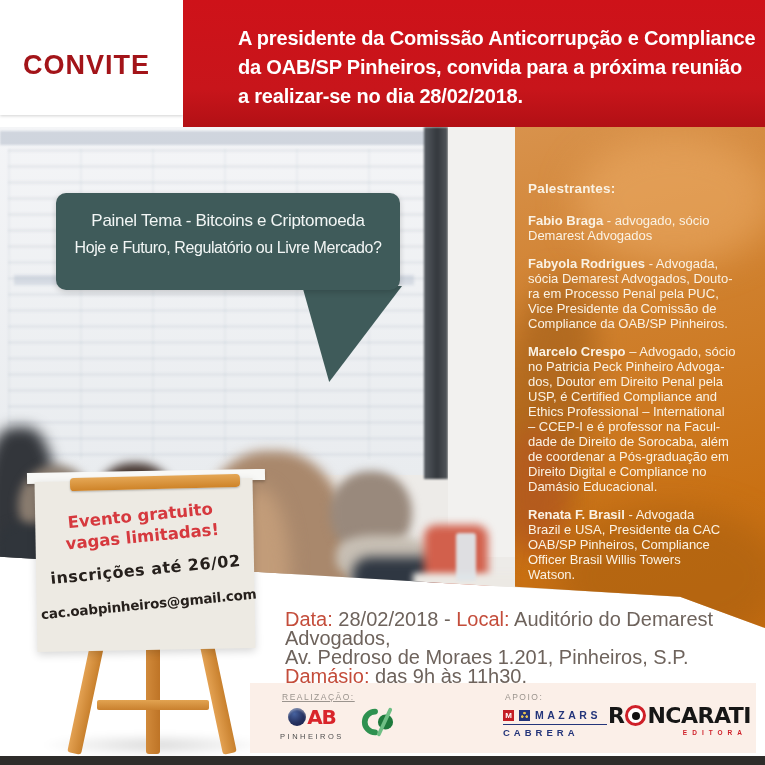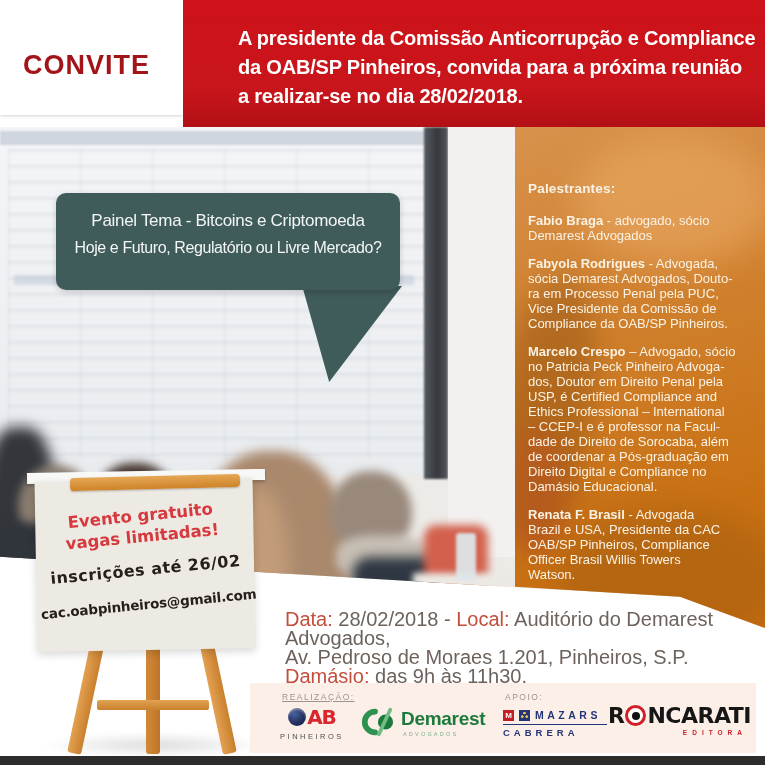--- a/index.html
+++ b/index.html
@@ -234,24 +234,20 @@
       </div>
       <div class="oab-sub">PINHEIROS</div>
     </div>
 
     <div class="logo-demarest">
       <svg width="34" height="30" viewBox="0 0 36 30">
         <path d="M16 4 A 11 11 0 1 0 16 26" fill="none" stroke="#2E9150" stroke-width="6" stroke-linecap="round"></path>
         <circle cx="27" cy="15" r="8" fill="#1E7A3C"></circle>
         <path d="M20 28 L32 2" stroke="#6FBF85" stroke-width="4" stroke-linecap="round"></path>
       </svg>
-      <div class="dm-text">
-        <div class="dm-name">Demarest</div>
-        <div class="dm-sub">ADVOGADOS</div>
-      </div>
     </div>
 
     <div class="logo-mazars">
       <div class="mz-row">
         <span class="mz-sq mz-m">M</span>
         <span class="mz-sq mz-eu"></span>
         <span class="mz-name">MAZARS</span>
       </div>
       <div class="mz-line"></div>
       <div class="mz-sub">CABRERA</div>

